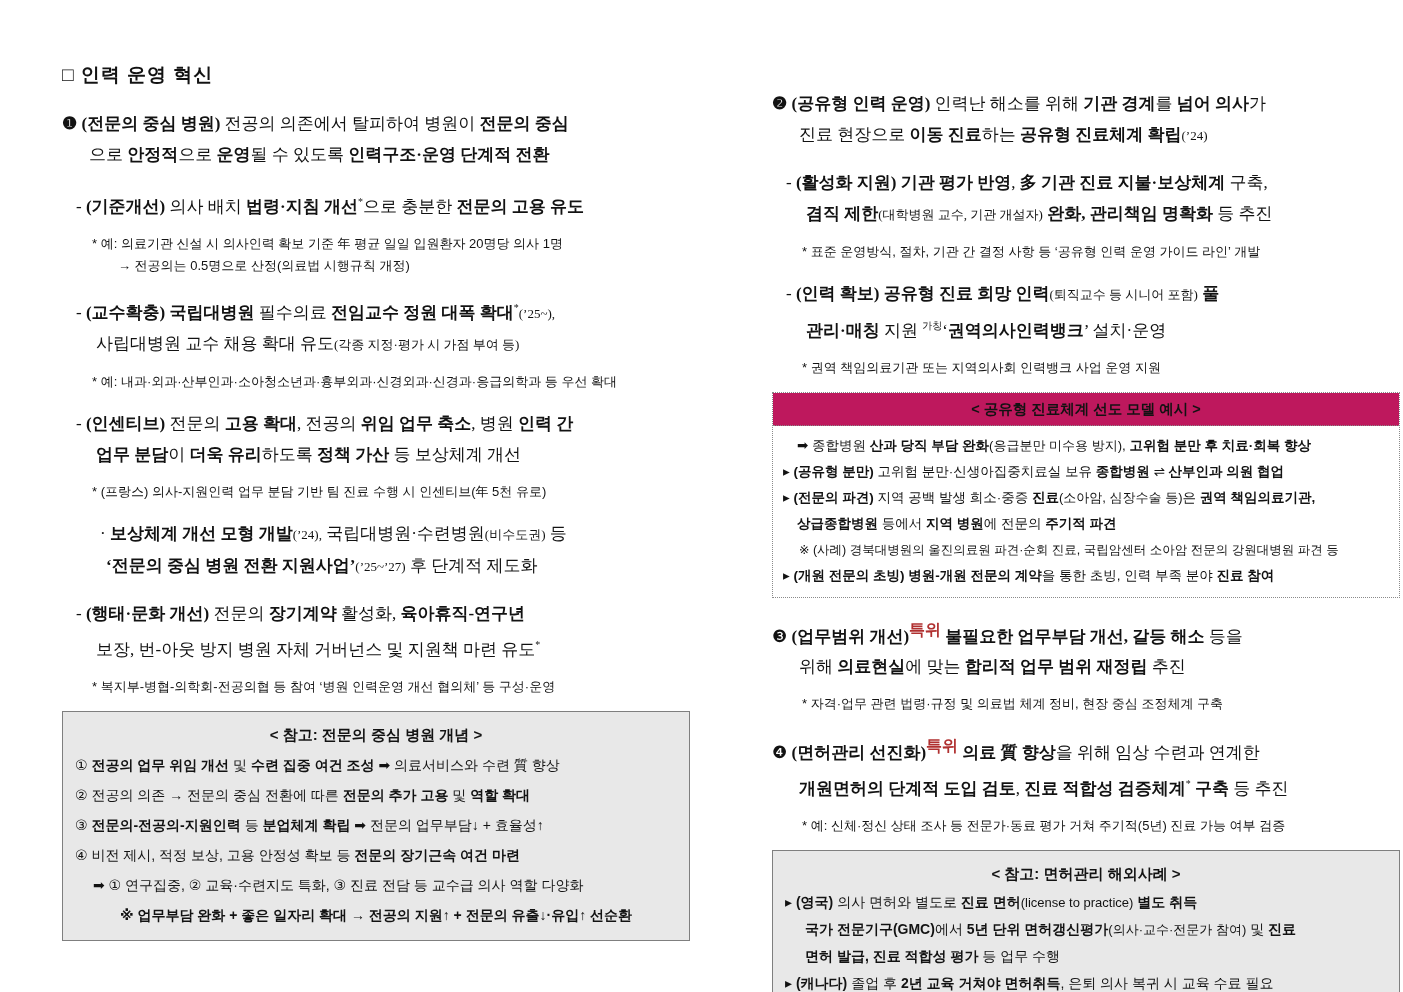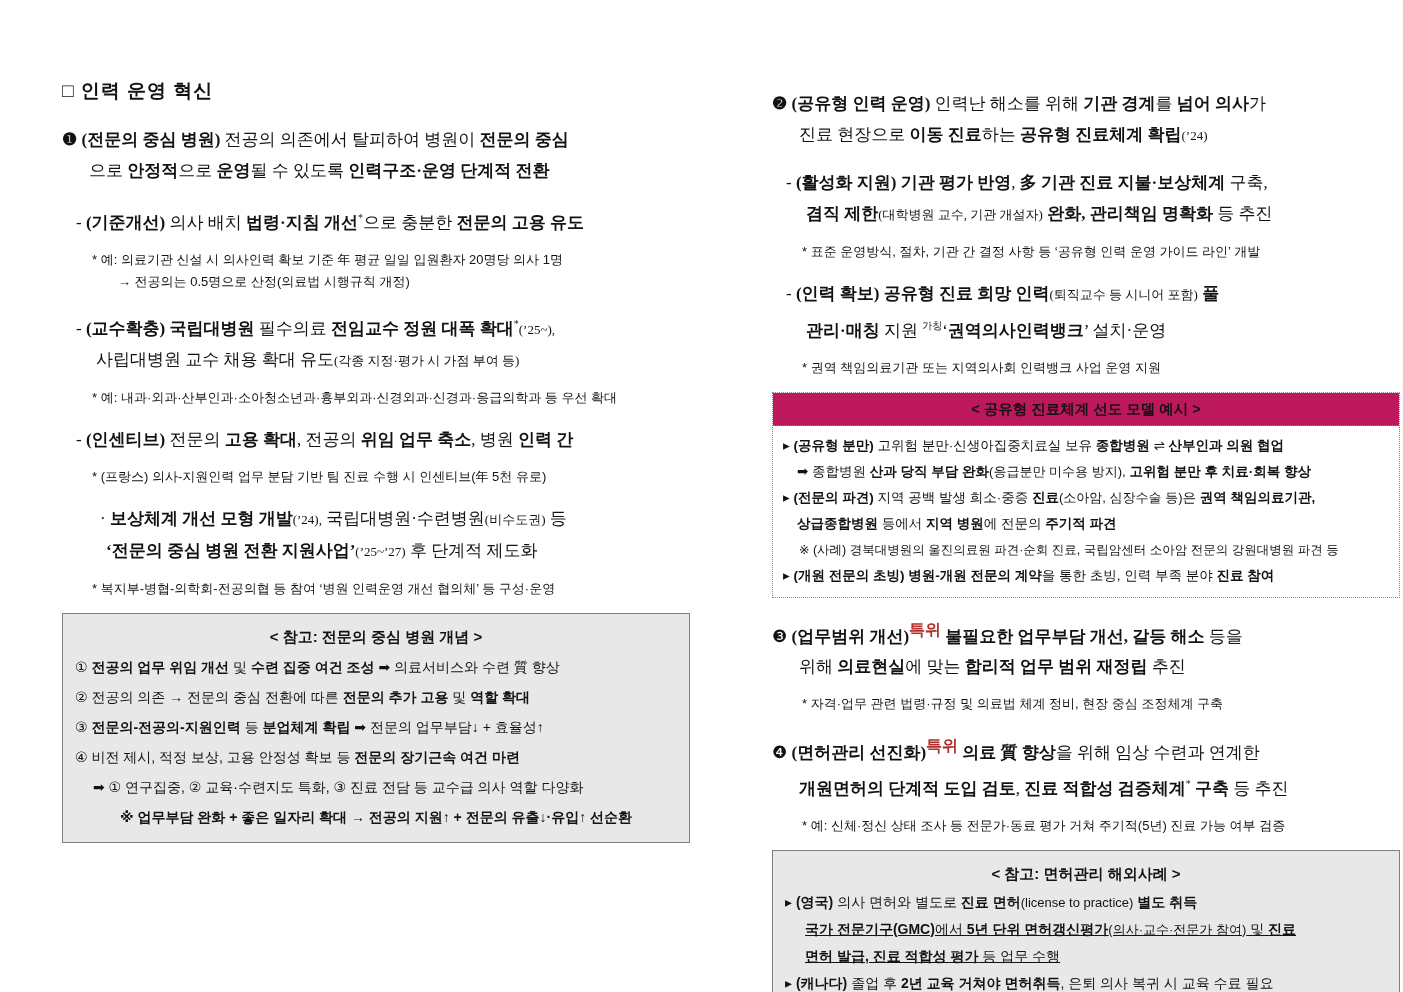--- a/index.html
+++ b/index.html
@@ -5,21 +5,21 @@
   html,body{margin:0;padding:0;}
   body{
     width:1403px;height:992px;background:#ffffff;position:relative;
     font-family:"Liberation Serif","DejaVu Serif",serif;color:#121212;
     overflow:hidden;
   }
   .page{position:absolute;top:58px;width:628px;}
   #page6{left:62px;}
   #page7{left:772px;padding-top:14px;}
 
-  .doc-title{font-size:19px;font-weight:bold;letter-spacing:1px;margin:20px 0 20px 0;
+  .doc-title{font-size:19px;font-weight:bold;letter-spacing:1px;margin:4px 0 20px 0;
     font-family:"Liberation Sans","DejaVu Sans",sans-serif;}
   .para{margin:16px 0 11px 0;}
   .line{font-size:17px;line-height:31px;white-space:nowrap;}
   .b{font-weight:bold;}
   .sm{font-size:13px;}
   .sup{vertical-align:super;font-size:10px;}
   .rsup{vertical-align:super;font-size:16px;font-weight:bold;color:#B03030;}
   .ind0{padding-left:0;}
   .ind1{padding-left:14px;}
   .ind2{padding-left:27px;}
@@ -43,21 +43,21 @@
   .modelbox .mb-hdr{background:#be185d;border-bottom:1px dotted #8a8a8a;text-align:center;
     font-weight:bold;font-size:14.5px;line-height:32px;
     font-family:"Liberation Sans","DejaVu Sans",sans-serif;}
   .modelbox .mb-body{padding:7px 10px 8px 10px;}
   .mb-line{font-family:"Liberation Sans","DejaVu Sans",sans-serif;
     font-size:13.5px;line-height:26px;white-space:nowrap;}
   .mb-cont{padding-left:14px;}
   .mb-xs{font-size:12.5px;padding-left:16px;}
 
   .refbox .box-line{line-height:27px;}
-  .ref-cont{padding-left:20px;text-decoration:underline;}
+  .ref-cont{padding-left:20px;}
 </style>
 </head>
 <body>
 
 <div class="page" id="page6">
   <div class="doc-title">□ 인력 운영 혁신</div>
 
   <div class="para">
     <div class="line ind0"><span class="b">❶ </span><span class="b">(전문의 중심 병원)</span><span> 전공의 의존에서 탈피하여 병원이 </span><span class="b">전문의 중심</span></div>
     <div class="line ind2"><span>으로 </span><span class="b">안정적</span><span>으로 </span><span class="b">운영</span><span>될 수 있도록 </span><span class="b">인력구조·운영 단계적 전환</span></div>
@@ -70,29 +70,34 @@
   <div class="note note2">→ 전공의는 0.5명으로 산정(의료법 시행규칙 개정)</div>
 
   <div class="para">
     <div class="line ind1"><span>- </span><span class="b">(교수확충)</span><span> </span><span class="b">국립대병원</span><span> 필수의료 </span><span class="b">전임교수 정원 대폭 확대</span><span class="sup">*</span><span class="sm">(’25~),</span></div>
     <div class="line ind2b"><span>사립대병원 교수 채용 확대 유도</span><span class="sm">(각종 지정·평가 시 가점 부여 등)</span></div>
   </div>
   <div class="note">* 예: 내과·외과·산부인과·소아청소년과·흉부외과·신경외과·신경과·응급의학과 등 우선 확대</div>
 
   <div class="para">
     <div class="line ind1"><span>- </span><span class="b">(인센티브)</span><span> 전문의 </span><span class="b">고용 확대</span><span>, 전공의 </span><span class="b">위임 업무 축소</span><span>, 병원 </span><span class="b">인력 간</span></div>
+    <div class="line ind2b"><span class="b">업무 분담</span><span>이 </span><span class="b">더욱 유리</span><span>하도록 </span><span class="b">정책 가산</span><span> 등 보상체계 개선</span></div>
   </div>
   <div class="note">* (프랑스) 의사-지원인력 업무 분담 기반 팀 진료 수행 시 인센티브(年 5천 유로)</div>
 
   <div class="para">
     <div class="line ind3"><span>· </span><span class="b">보상체계 개선 모형 개발</span><span class="sm">(’24),</span><span> 국립대병원·수련병원</span><span class="sm">(비수도권)</span><span> 등</span></div>
     <div class="line ind4"><span class="b">‘전문의 중심 병원 전환 지원사업’</span><span class="sm">(’25~’27)</span><span> 후 단계적 제도화</span></div>
   </div>
 
 
+  <div class="para">
+    <div class="line ind1"><span>- </span><span class="b">(행태·문화 개선)</span><span> 전문의 </span><span class="b">장기계약</span><span> 활성화, </span><span class="b">육아휴직-연구년</span></div>
+    <div class="line ind2b"><span>보장, 번-아웃 방지 병원 자체 거버넌스 및 지원책 마련 유도</span><span class="sup">*</span></div>
+  </div>
   <div class="note">* 복지부-병협-의학회-전공의협 등 참여 ‘병원 인력운영 개선 협의체’ 등 구성·운영</div>
 
   <div class="graybox">
     <div class="box-title">&lt; 참고: 전문의 중심 병원 개념 &gt;</div>
     <div class="box-line"><span>① </span><span class="b">전공의 업무 위임 개선</span><span> 및 </span><span class="b">수련 집중 여건 조성</span><span> ➡ 의료서비스와 수련 質 향상</span></div>
     <div class="box-line"><span>② 전공의 의존 → 전문의 중심 전환에 따른 </span><span class="b">전문의 추가 고용</span><span> 및 </span><span class="b">역할 확대</span></div>
     <div class="box-line"><span>③ </span><span class="b">전문의-전공의-지원인력</span><span> 등 </span><span class="b">분업체계 확립</span><span> ➡ 전문의 업무부담↓ + 효율성↑</span></div>
     <div class="box-line"><span>④ 비전 제시, 적정 보상, 고용 안정성 확보 등 </span><span class="b">전문의 장기근속 여건 마련</span></div>
     <div class="box-line arrow-line"><span>➡ ① 연구집중, ② 교육·수련지도 특화, ③ 진료 전담 등 교수급 의사 역할 다양화</span></div>
     <div class="box-line center-line"><span class="b">※ 업무부담 완화 + 좋은 일자리 확대 → 전공의 지원↑ + 전문의 유출↓·유입↑ 선순환</span></div>
@@ -115,22 +120,22 @@
 
   <div class="para">
     <div class="line ind1"><span>- </span><span class="b">(인력 확보) 공유형 진료 희망 인력</span><span class="sm">(퇴직교수 등 시니어 포함)</span><span> </span><span class="b">풀</span></div>
     <div class="line ind2b"><span class="b">관리·매칭</span><span> 지원 </span><span class="sup">가칭</span><span>‘</span><span class="b">권역의사인력뱅크</span><span>’ 설치·운영</span></div>
   </div>
   <div class="note">* 권역 책임의료기관 또는 지역의사회 인력뱅크 사업 운영 지원</div>
 
   <div class="modelbox">
     <div class="mb-hdr">&lt; 공유형 진료체계 선도 모델 예시 &gt;</div>
     <div class="mb-body">
+      <div class="mb-line mb-cont"><span>➡ 종합병원 </span><span class="b">산과 당직 부담 완화</span><span class="sm">(응급분만 미수용 방지)</span><span>, </span><span class="b">고위험 분만 후 치료·회복 향상</span></div>
       <div class="mb-line"><span>▸ </span><span class="b">(공유형 분만)</span><span> 고위험 분만·신생아집중치료실 보유 </span><span class="b">종합병원</span><span> ⇌ </span><span class="b">산부인과 의원 협업</span></div>
-      <div class="mb-line mb-cont"><span>➡ 종합병원 </span><span class="b">산과 당직 부담 완화</span><span class="sm">(응급분만 미수용 방지)</span><span>, </span><span class="b">고위험 분만 후 치료·회복 향상</span></div>
       <div class="mb-line"><span>▸ </span><span class="b">(전문의 파견)</span><span> 지역 공백 발생 희소·중증 </span><span class="b">진료</span><span class="sm">(소아암, 심장수술 등)</span><span>은 </span><span class="b">권역 책임의료기관,</span></div>
       <div class="mb-line mb-cont"><span class="b">상급종합병원</span><span> 등에서 </span><span class="b">지역 병원</span><span>에 전문의 </span><span class="b">주기적 파견</span></div>
       <div class="mb-line mb-xs"><span>※ (사례) 경북대병원의 울진의료원 파견·순회 진료, 국립암센터 소아암 전문의 강원대병원 파견 등</span></div>
       <div class="mb-line"><span>▸ </span><span class="b">(개원 전문의 초빙) 병원-개원 전문의 계약</span><span>을 통한 초빙, 인력 부족 분야 </span><span class="b">진료 참여</span></div>
     </div>
   </div>
 
   <div class="para" style="margin-top:16px;">
     <div class="line ind0"><span>❸ </span><span class="b">(업무범위 개선)</span><span class="rsup">특위</span><span> </span><span class="b">불필요한 업무부담 개선, 갈등 해소</span><span> 등을</span></div>
     <div class="line ind2"><span>위해 </span><span class="b">의료현실</span><span>에 맞는 </span><span class="b">합리적 업무 범위 재정립</span><span> 추진</span></div>

